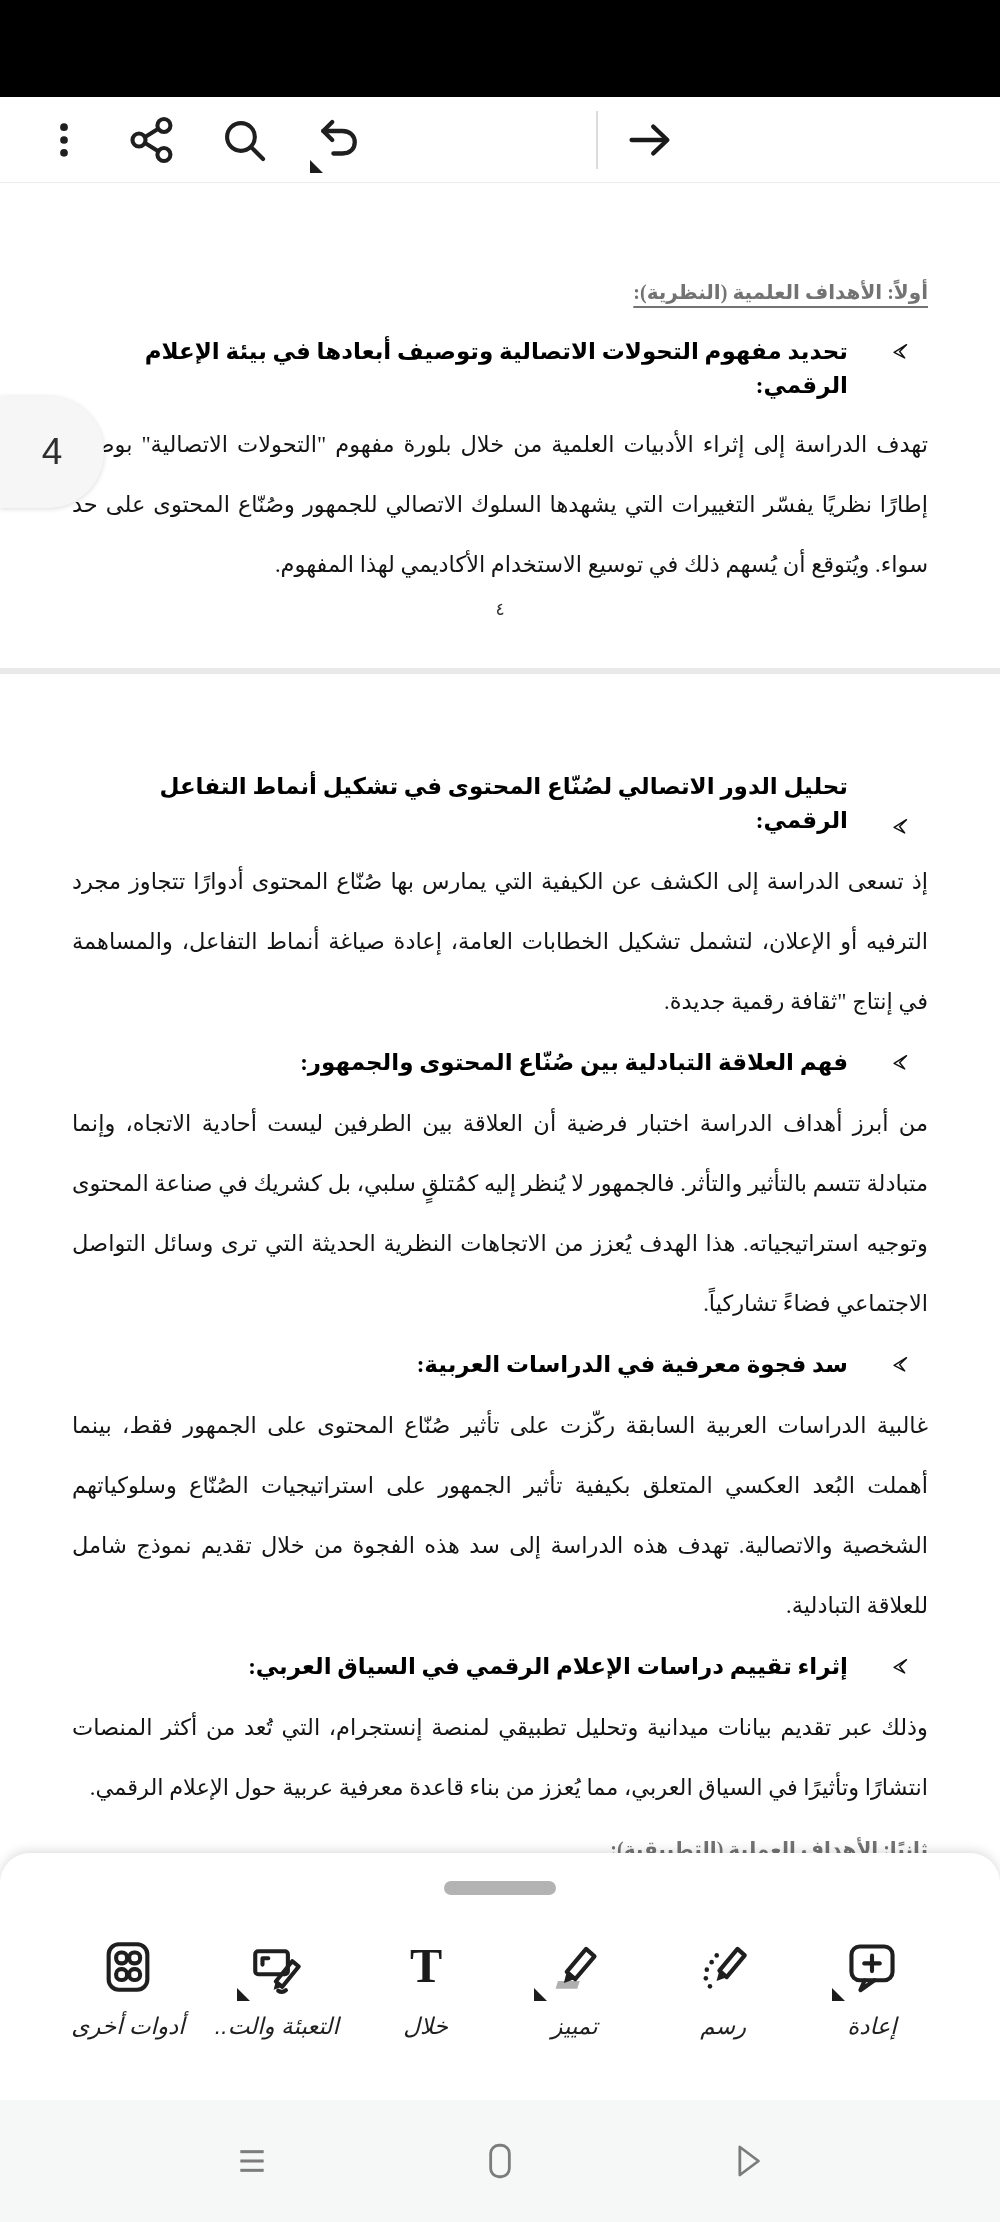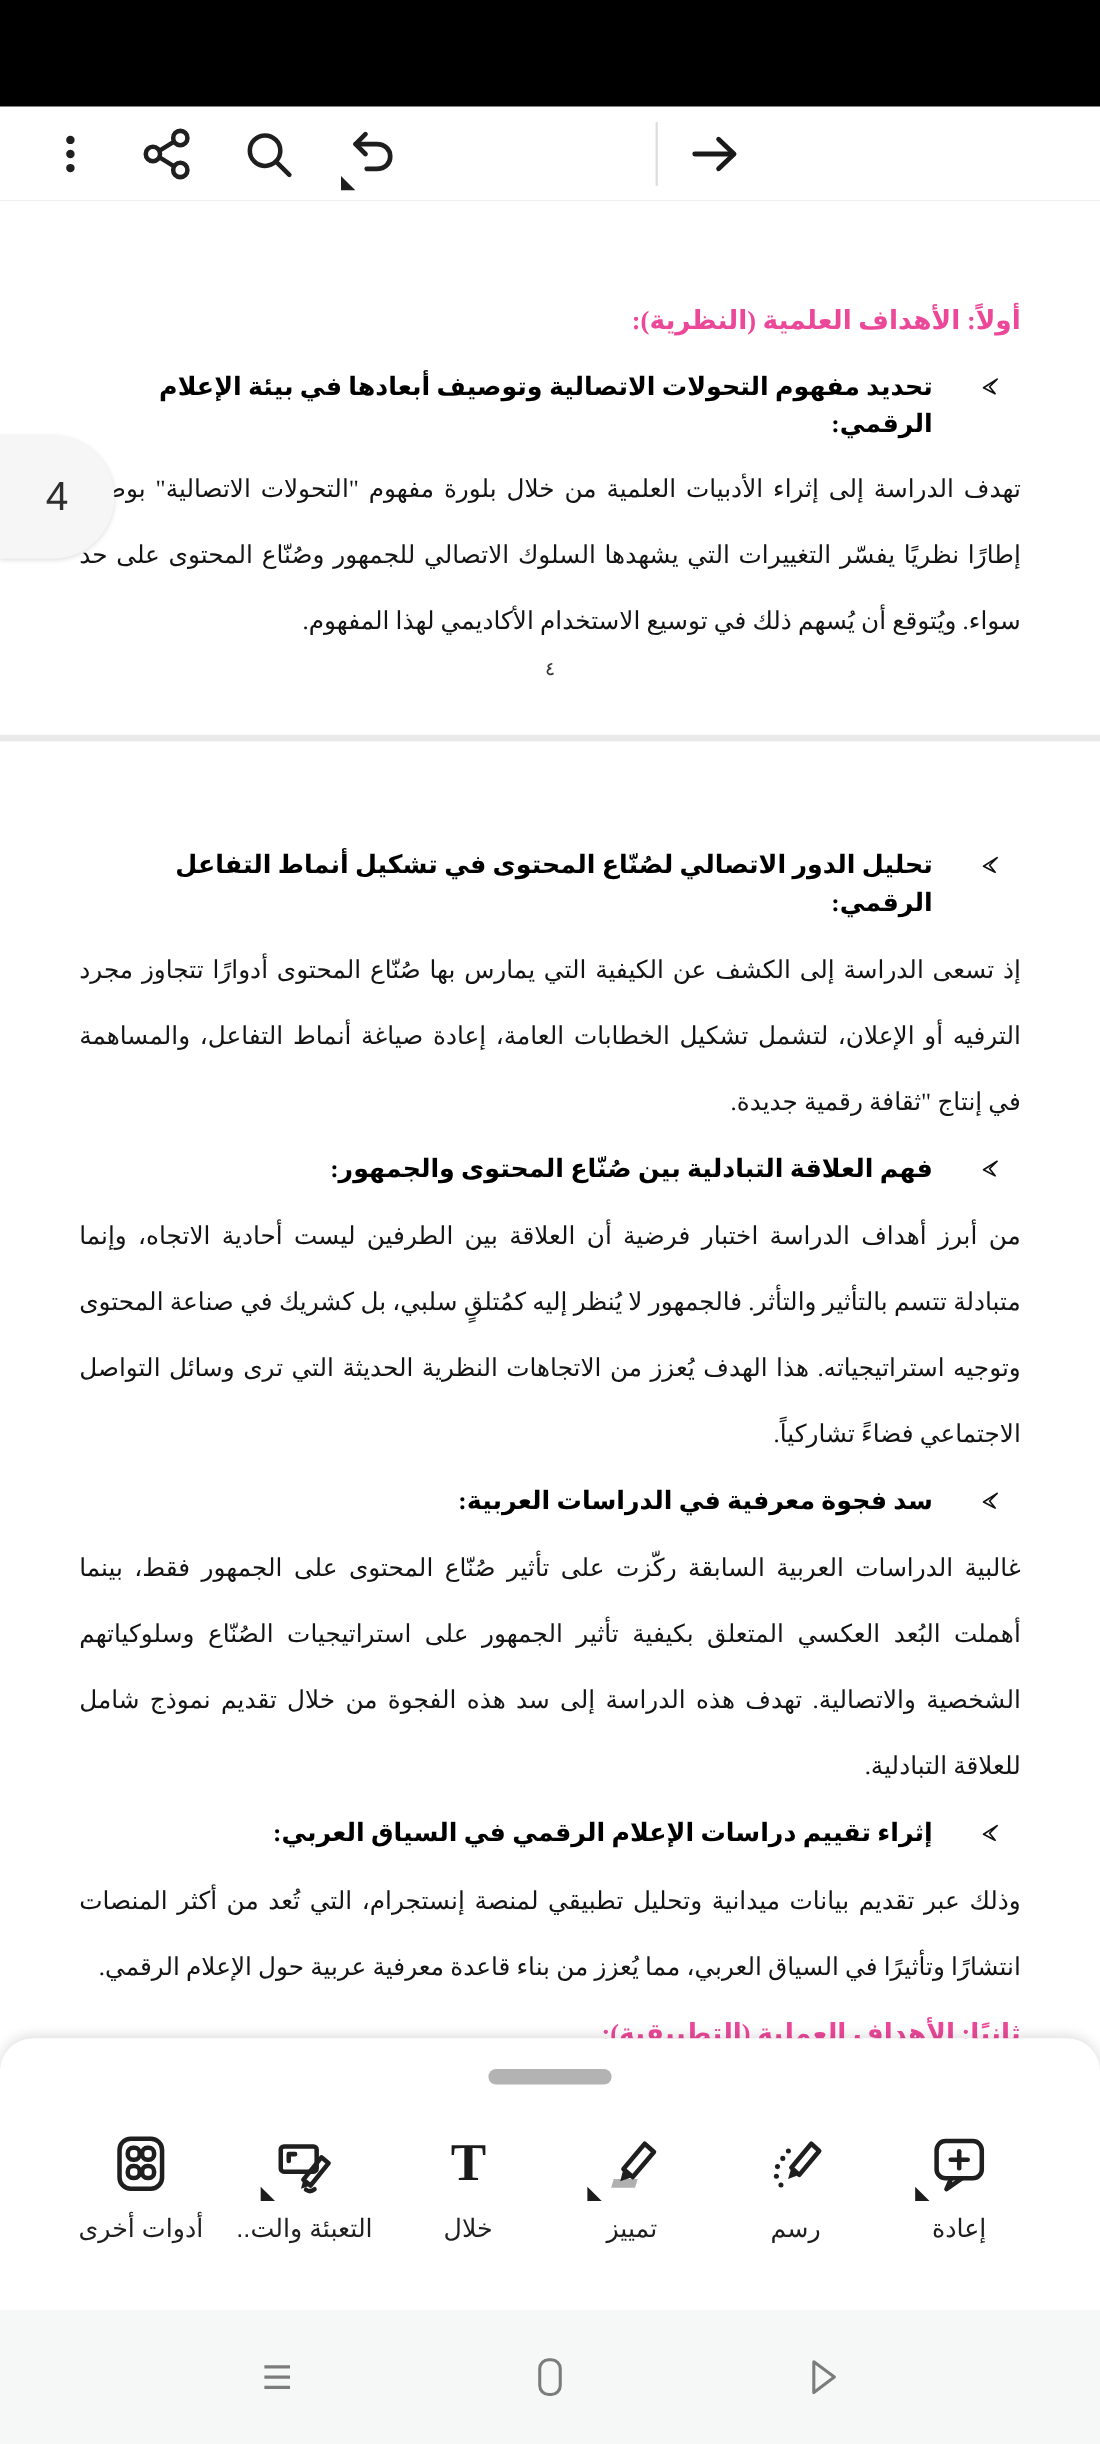--- a/index.html
+++ b/index.html
@@ -29,33 +29,33 @@
 
   
   .doc-area{ position:absolute; top:183px; left:0; width:100%; height:2039px; background:#fff; direction:rtl; }
   .pdf-page{ background:#fff; padding:0 72px; color:#1a1a1a;
     font-family:"Liberation Serif","DejaVu Sans",sans-serif; }
   .page-sep{ position:absolute; top:485px; left:0; width:100%; height:6px; background:#e9e9e9; }
   .page-1{ height:485px; overflow:hidden; }
   .page-2{ margin-top:6px; }
 
   .doc-heading{
-    font-size:24px; line-height:34px; font-weight:bold; color:#ec4899;
-    text-underline-offset:7px; text-decoration-thickness:2px;
+    font-size:20px; line-height:34px; font-weight:bold; color:#737373;
+    text-decoration:underline; text-underline-offset:7px; text-decoration-thickness:2px;
     margin-top:92px;
   }
   .bullet-row{ display:flex; align-items:flex-start; gap:42px; padding-right:16px; margin-top:26px; }
   .bullet-row .b-text{ font-size:23px; line-height:34px; font-weight:bold; color:#000; }
   .bullet-marker{ flex:0 0 auto; width:22px; height:22px; margin-top:6px; }
   .doc-para{
     font-size:22.5px; line-height:60px; text-align:justify; color:#141414; margin-top:12px;
   }
   .page-num{ text-align:center; font-size:17px; color:#333; margin-top:4px; }
 
-  .page-2 .bullet-row.first{ margin-top:102px; }
+  .page-2 .bullet-row.first{ margin-top:102px;align-items:flex-end; }
   .page-2 .doc-para{ margin-top:14px; }
   .page-2 .bullet-row{ margin-top:14px; }
   .page-2 .doc-heading{ margin-top:14px; }
 
   
   .page-badge{
     position:absolute; left:0; top:396px; width:104px; height:112px;
     background:#f6f6f6; border-radius:0 56px 56px 0;
     box-shadow:0 1px 5px rgba(0,0,0,.14);
     display:flex; align-items:center; justify-content:center;
@@ -72,21 +72,21 @@
     position:absolute; top:28px; left:50%; transform:translateX(-50%);
     width:112px; height:14px; border-radius:7px; background:#b3b3b3;
   }
   .tools-row{
     position:absolute; top:84px; right:0; left:0; padding:0 66px;
     display:flex; justify-content:space-between;
   }
   .tool{ width:124px; display:flex; flex-direction:column; align-items:center; gap:16px; cursor:pointer; }
   .tool-icon{ position:relative; width:60px; height:60px; display:flex; align-items:center; justify-content:center; }
   .tool-icon .cursor-tri{ left:-10px; bottom:-4px; }
-  .tool-label{ font-size:23px; color:#1f1f1f; white-space:nowrap; }
+  .tool-label{ font-size:23px; color:#1f1f1f; white-space:nowrap;font-style:italic; }
 
   
   .nav-bar{
     position:absolute; left:0; top:2100px; width:100%; height:122px; background:#f6f7f7; z-index:11;
     display:flex; align-items:center; justify-content:center; gap:200px;
   }
   .nav-btn{ display:flex; align-items:center; justify-content:center; width:48px; height:48px; }
 </style>
 </head>
 <body>

